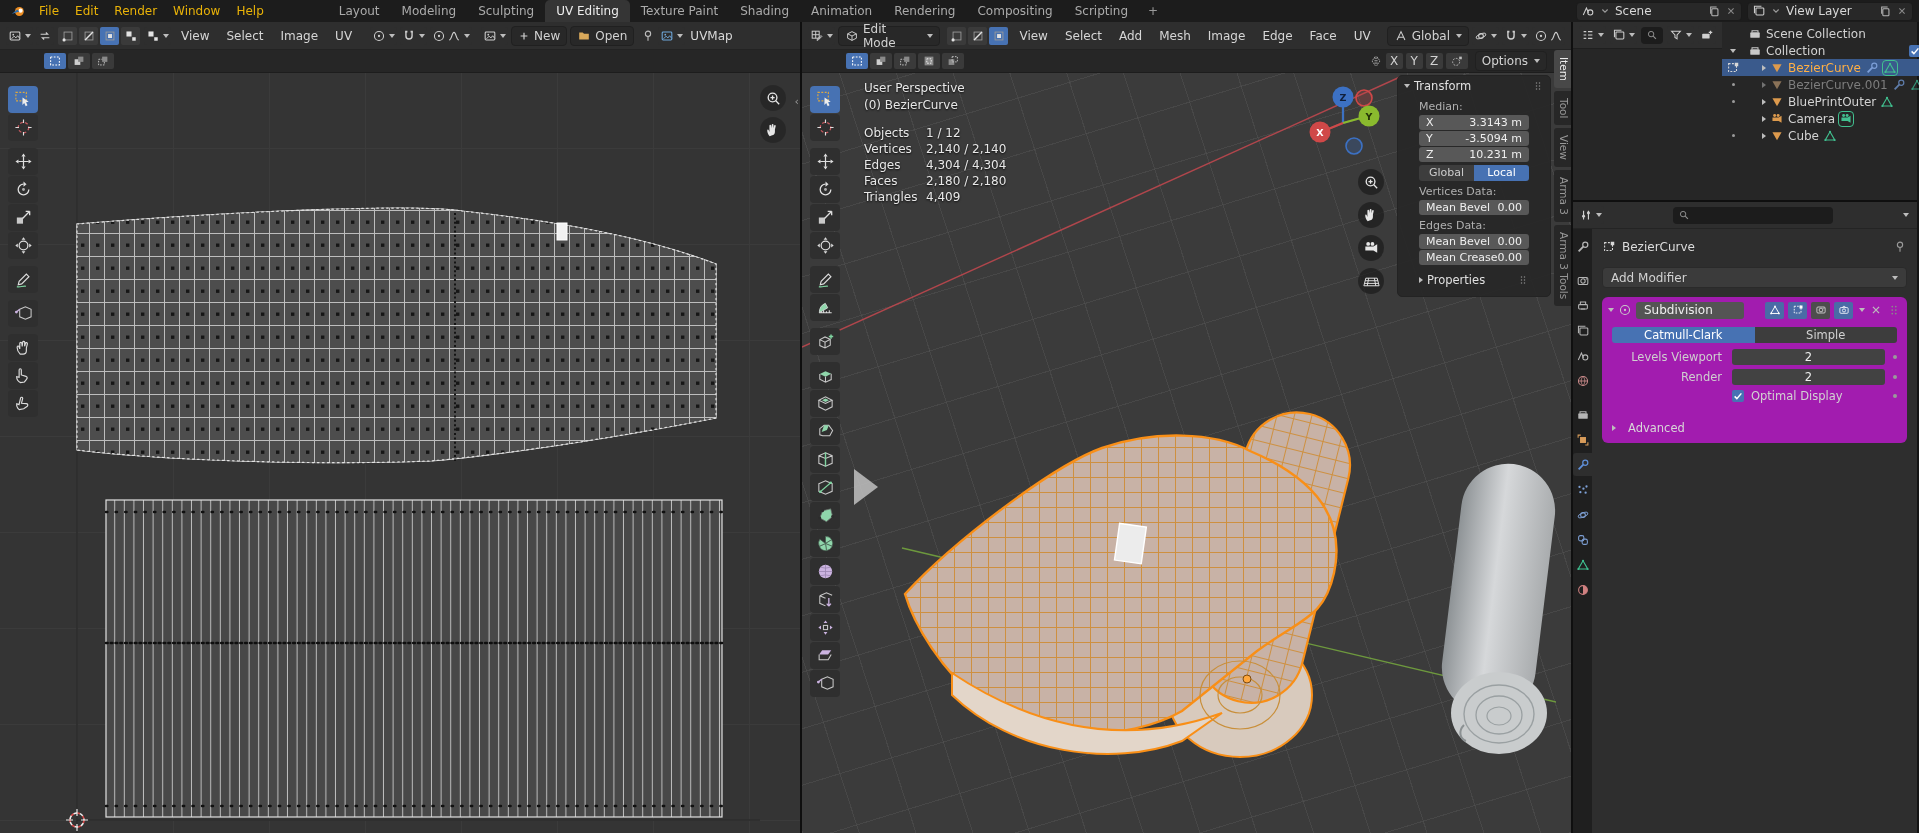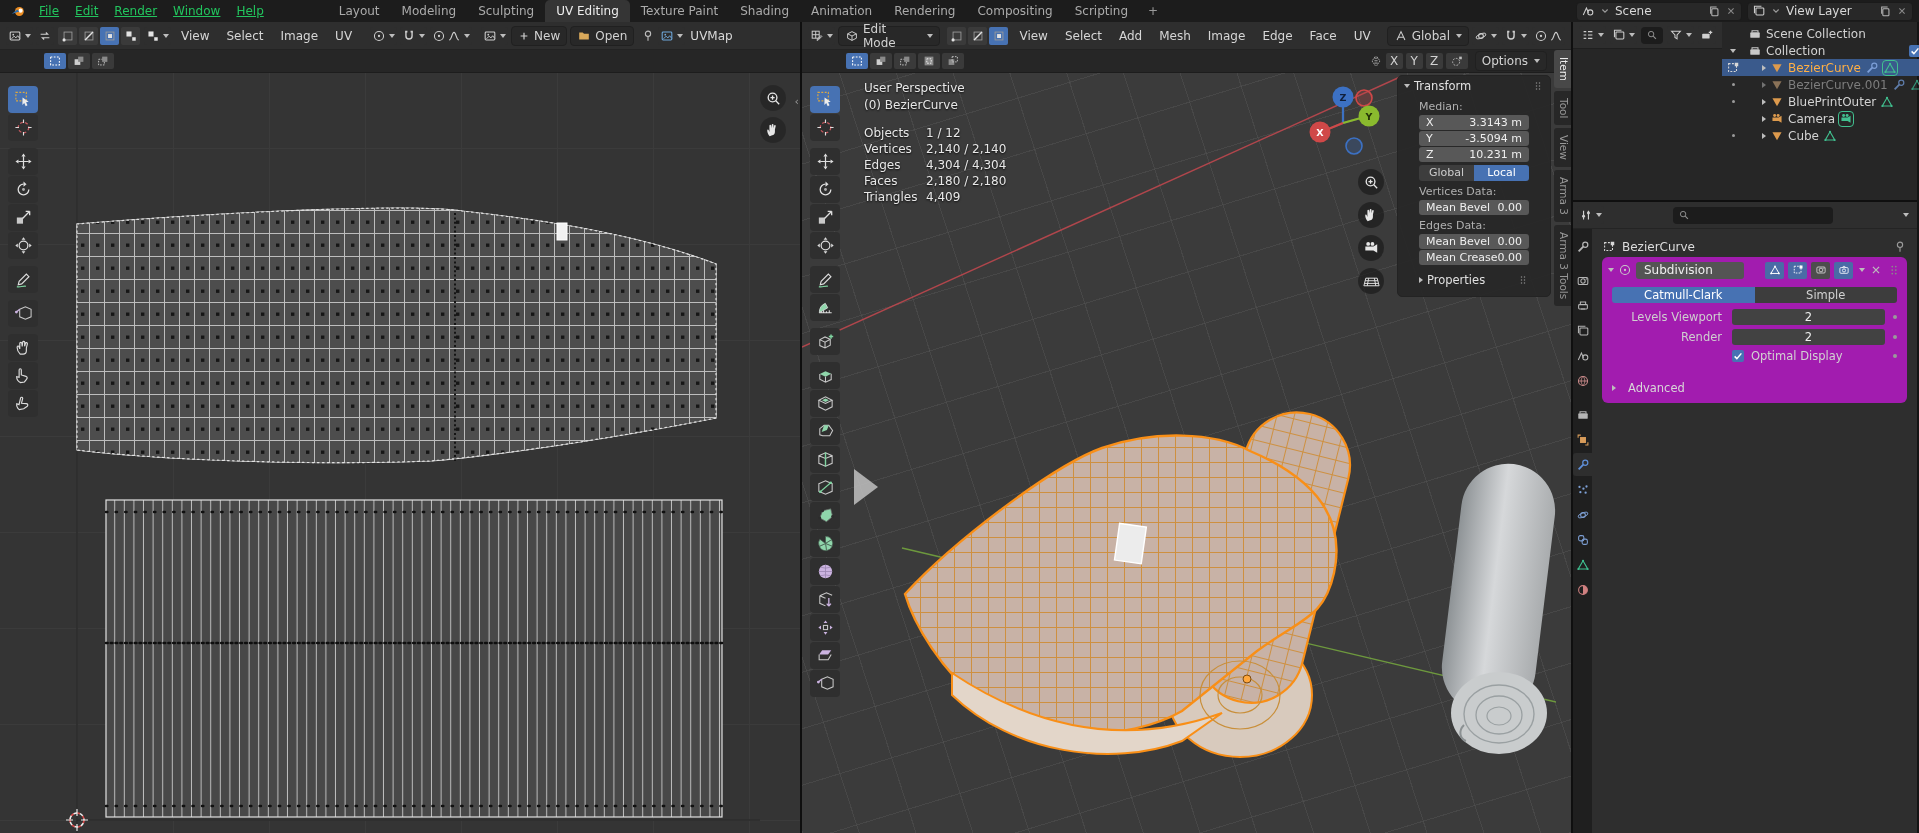--- a/index.html
+++ b/index.html
@@ -7,21 +7,21 @@
         font-family:"DejaVu Sans","Liberation Sans",sans-serif;font-size:12px;color:#d2d2d2;
         -webkit-font-smoothing:antialiased;}
   .ic{display:inline-block;vertical-align:middle;flex:none;}
   svg.i{width:14px;height:14px;}
   svg.i12{width:12px;height:12px;}
   svg.ti{width:19px;height:19px;}
   
   .topbar{position:absolute;left:0;top:0;width:100%;height:22px;background:#1c1c1c;
           display:flex;align-items:center;padding-left:6px;box-sizing:border-box;}
   .logo{width:17px;height:15px;margin:0 4px;}
-  .menu-item{padding:2px 8px;color:#22c55e;border-radius:3px;cursor:default;text-decoration:underline;}
+  .menu-item{padding:2px 8px;color:#eab308;border-radius:3px;cursor:default;}
   .ws-tabs{display:flex;margin-left:56px;height:100%;align-items:stretch;}
   .ws-tab{display:flex;align-items:center;padding:0 11px;color:#ababab;}
   .ws-tab.active{background:#353535;color:#ededed;border-radius:5px 5px 0 0;}
   .ws-add{display:flex;align-items:center;padding:0 9px;color:#9a9a9a;}
   .tb-right{margin-left:auto;display:flex;gap:5px;margin-right:6px;}
   .id-field{display:flex;align-items:center;background:#282828;border:1px solid #1a1a1a;
             border-radius:4px;height:17px;padding:0 4px;gap:4px;}
   .id-field .lbl{width:88px;color:#d8d8d8;}
   
   .main{position:absolute;top:22px;left:0;right:0;bottom:0;display:flex;}
@@ -1417,20 +1417,24 @@
           <div class="pr-content">
             <div class="crumb">
               <svg class="i ic" style="color:#d8d8d8">
                   <use href="#s-active-ind"></use>
                 </svg>
               <span>BezierCurve</span>
               <svg class="i ic" style="color:#9a9a9a;margin-left:auto">
                   <use href="#s-pin"></use>
                 </svg>
             </div>
+            <div class="addmod">
+              <span>Add Modifier</span>
+              <span class="chev" style="margin-left:auto"></span>
+            </div>
             <div class="modbox">
               <div class="mod-hdr">
                 <span class="tri-d"></span>
                 <svg class="i ic" style="color:#c9c9c9">
                     <use href="#s-prop"></use>
                   </svg>
                 <span class="mod-name">Subdivision</span>
                 <span style="flex:1"></span>
                 <div class="mtg on">
                     <svg class="i12 ic" style="color:#fff">

